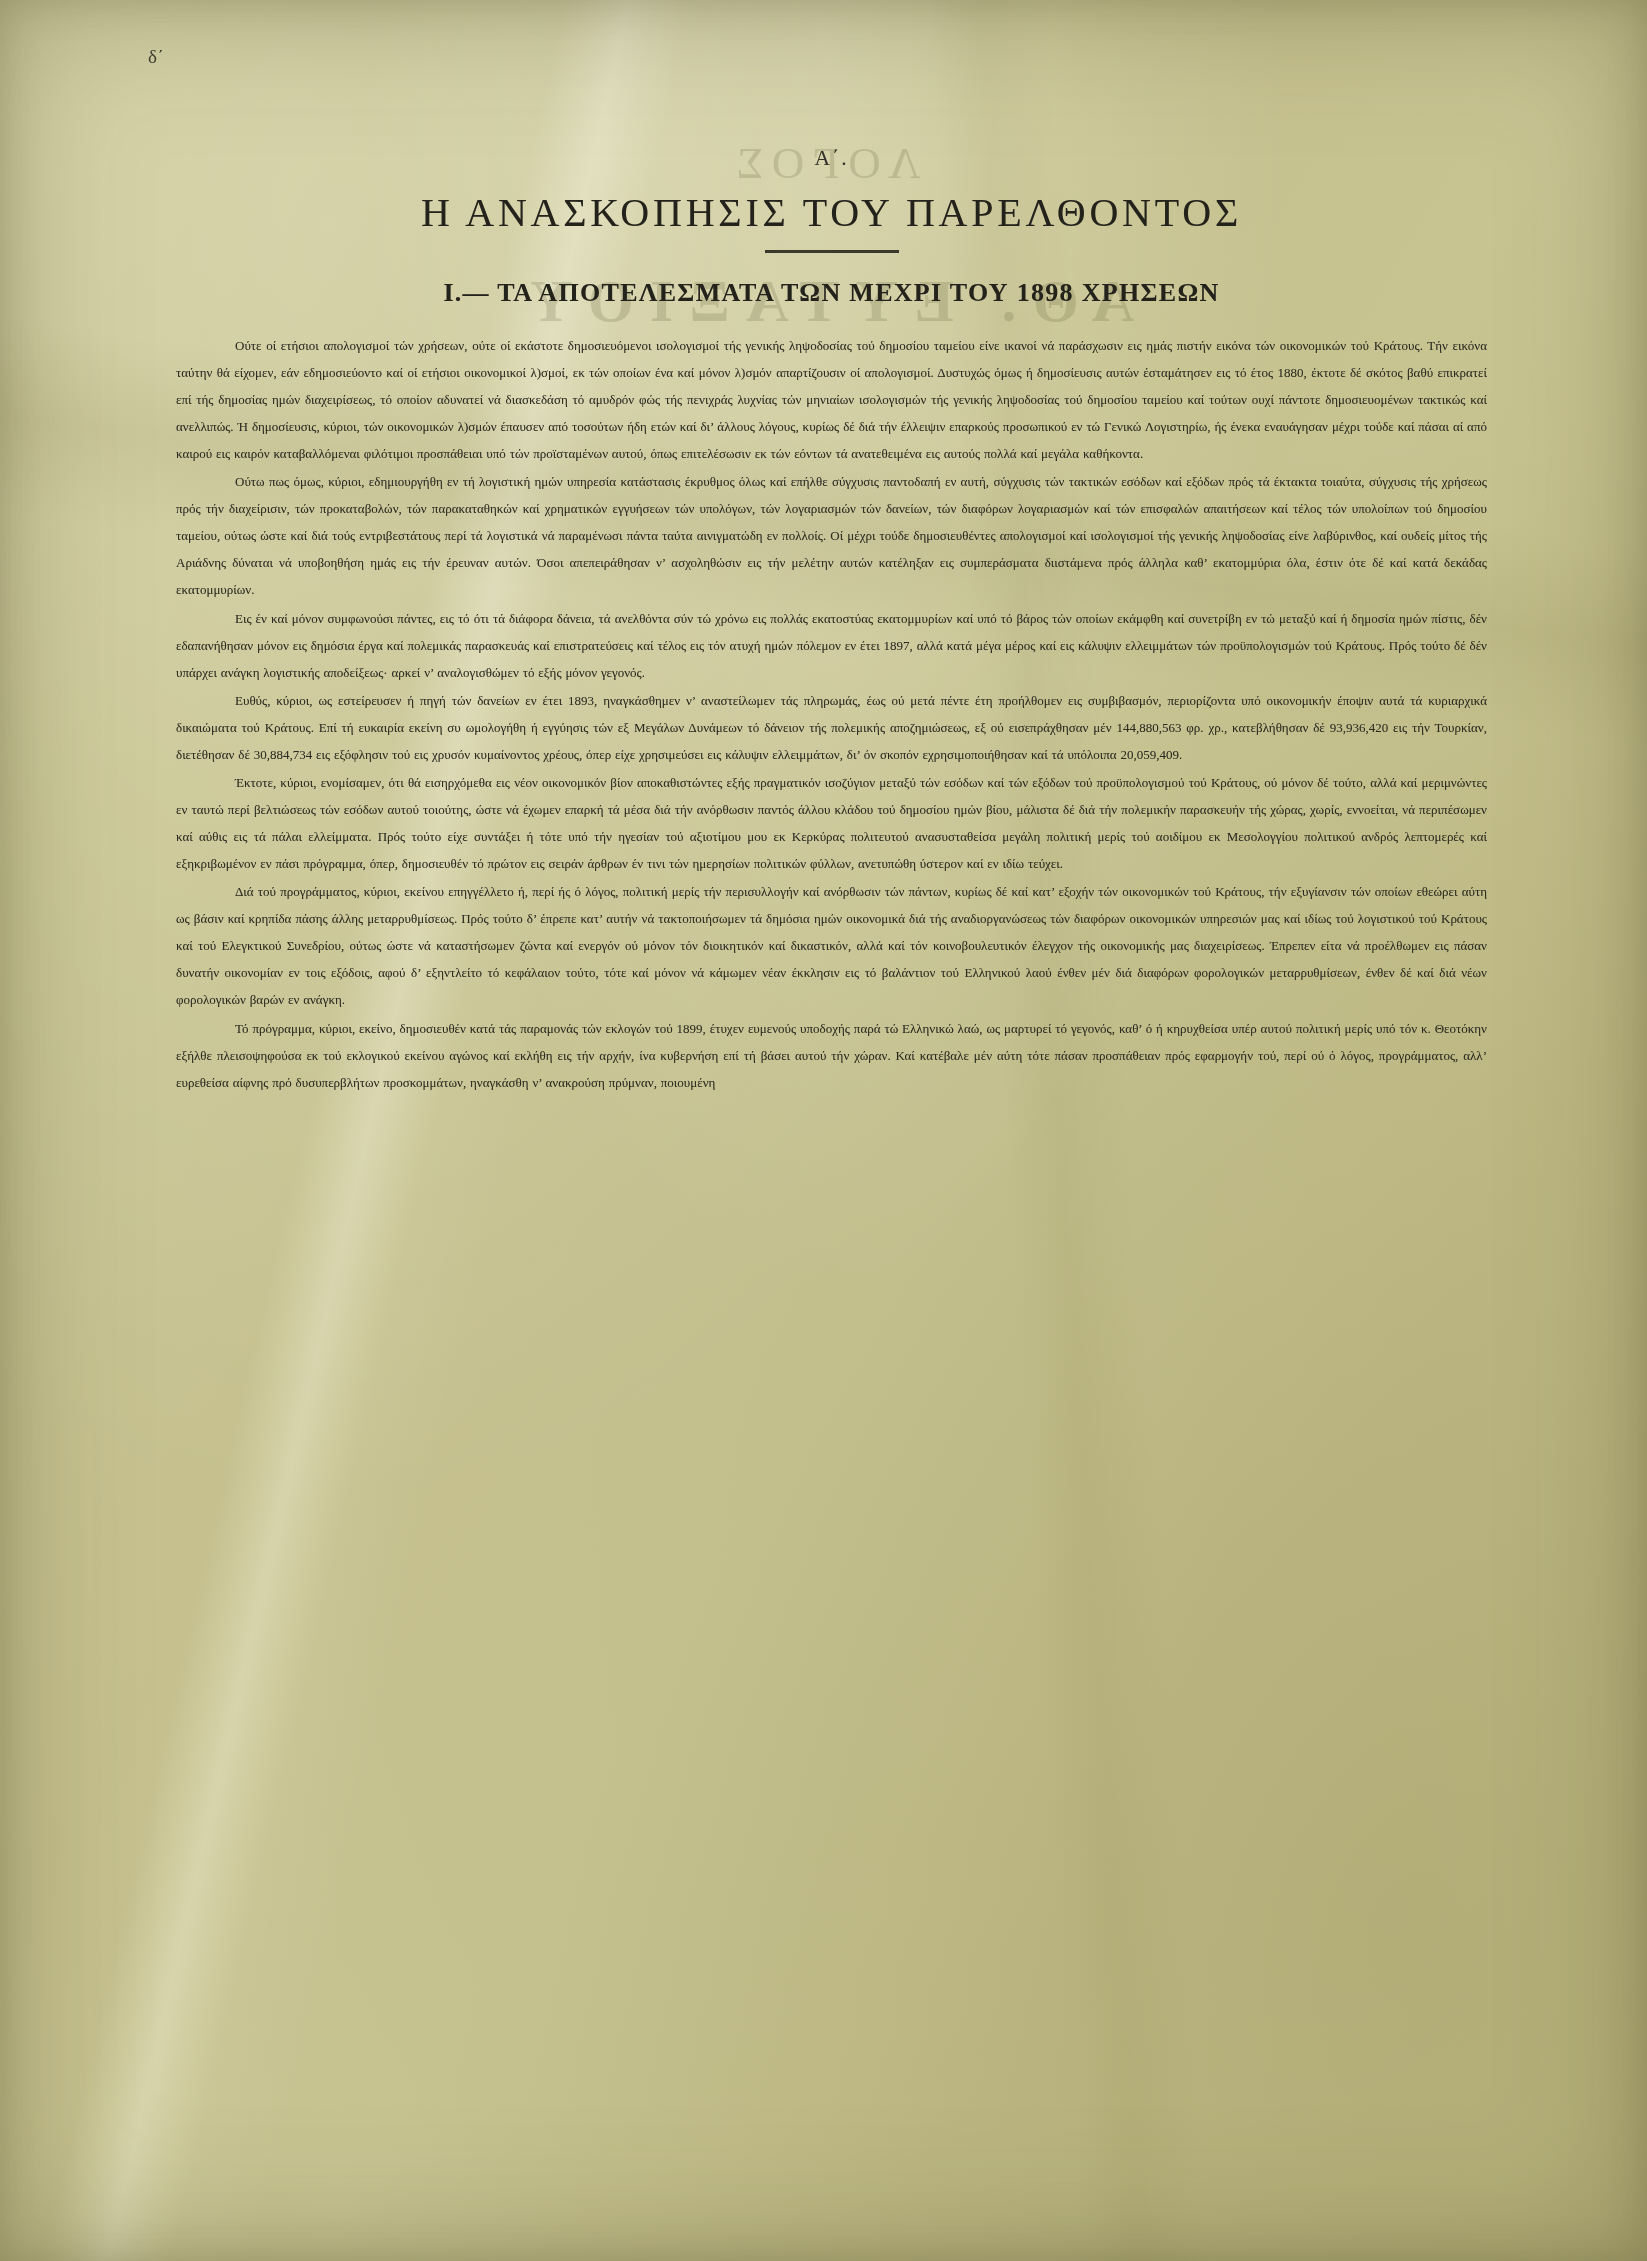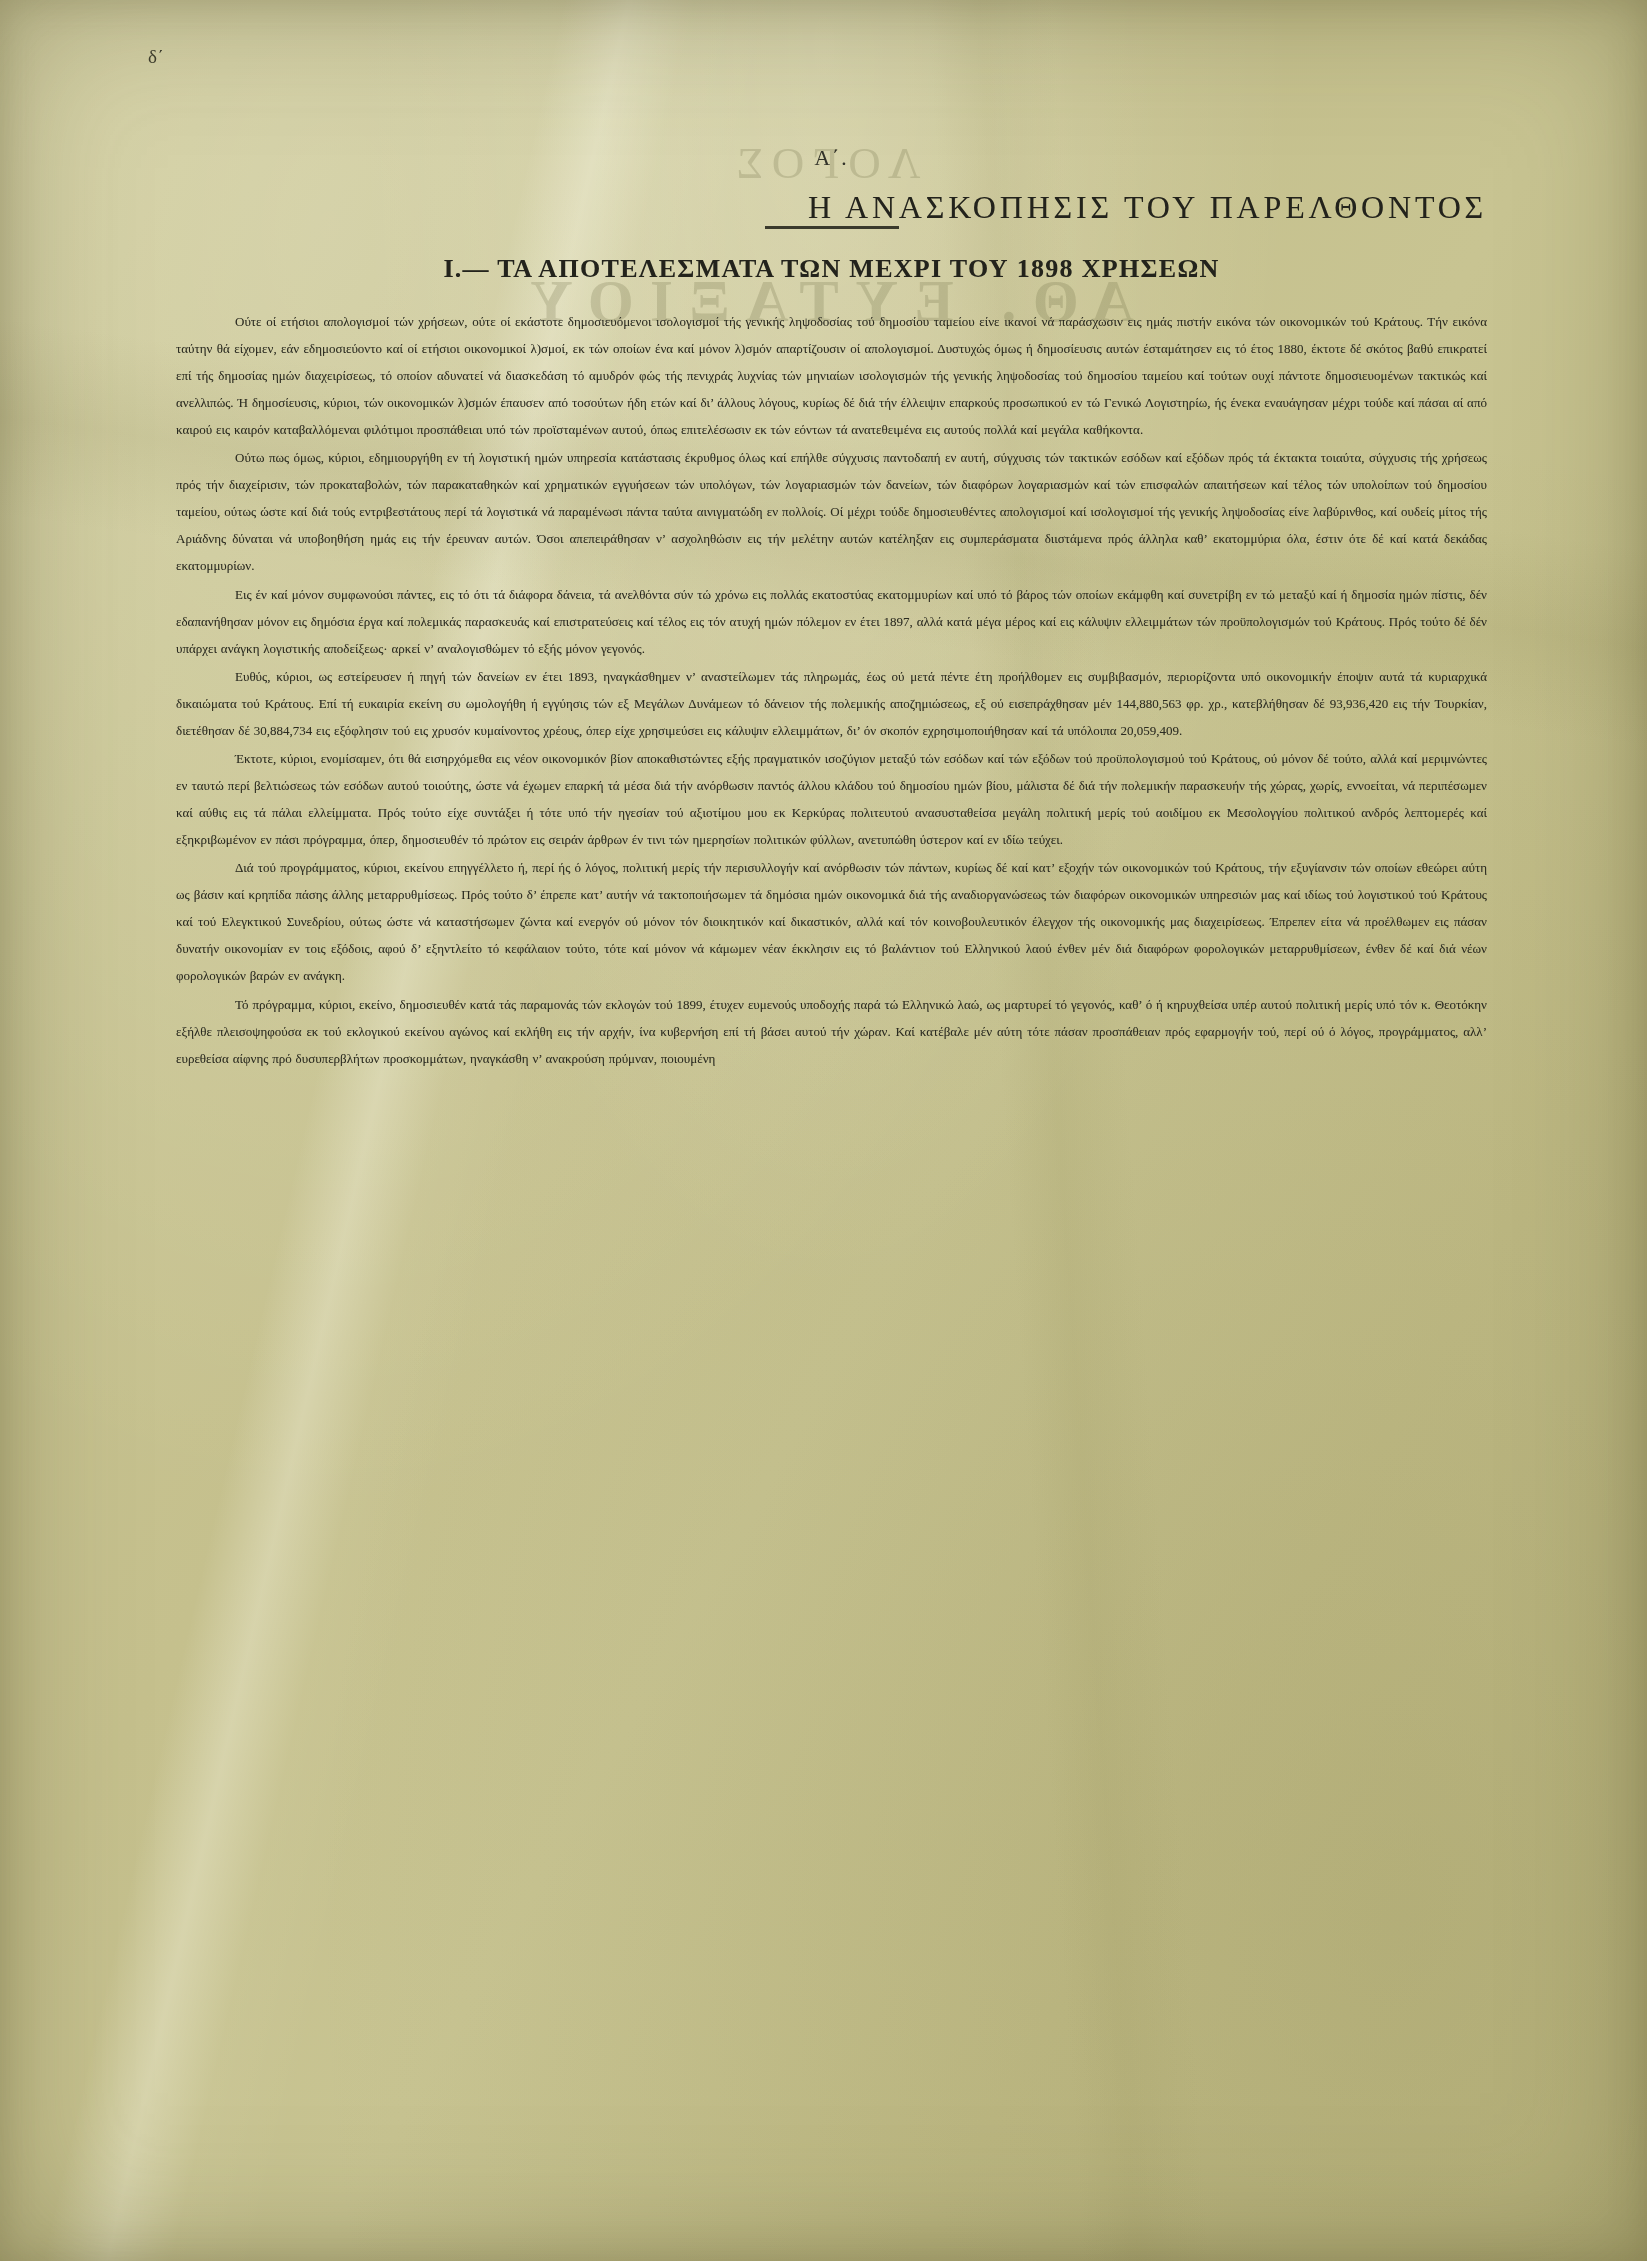--- a/index.html
+++ b/index.html
@@ -72,24 +72,25 @@
     width: 1311px;
   }
   .part-letter {
     text-align: center;
     font-size: 21.6px;
     letter-spacing: 1.9px;
     margin-bottom: 18px;
     color: #33332a;
   }
   .doc-title {
-    text-align: right;
-    font-size: 32px;
+    text-align: center;
+    font-size: 40px;
     letter-spacing: 3.8px;
     color: #23231c;
+    margin-bottom: 14px;
     white-space: nowrap;
   }
   .rule {
     width: 134px;
     height: 2.5px;
     background: #3a3a2c;
     margin: 0 auto 25.5px auto;
   }
   .section-head {
     text-align: center;

